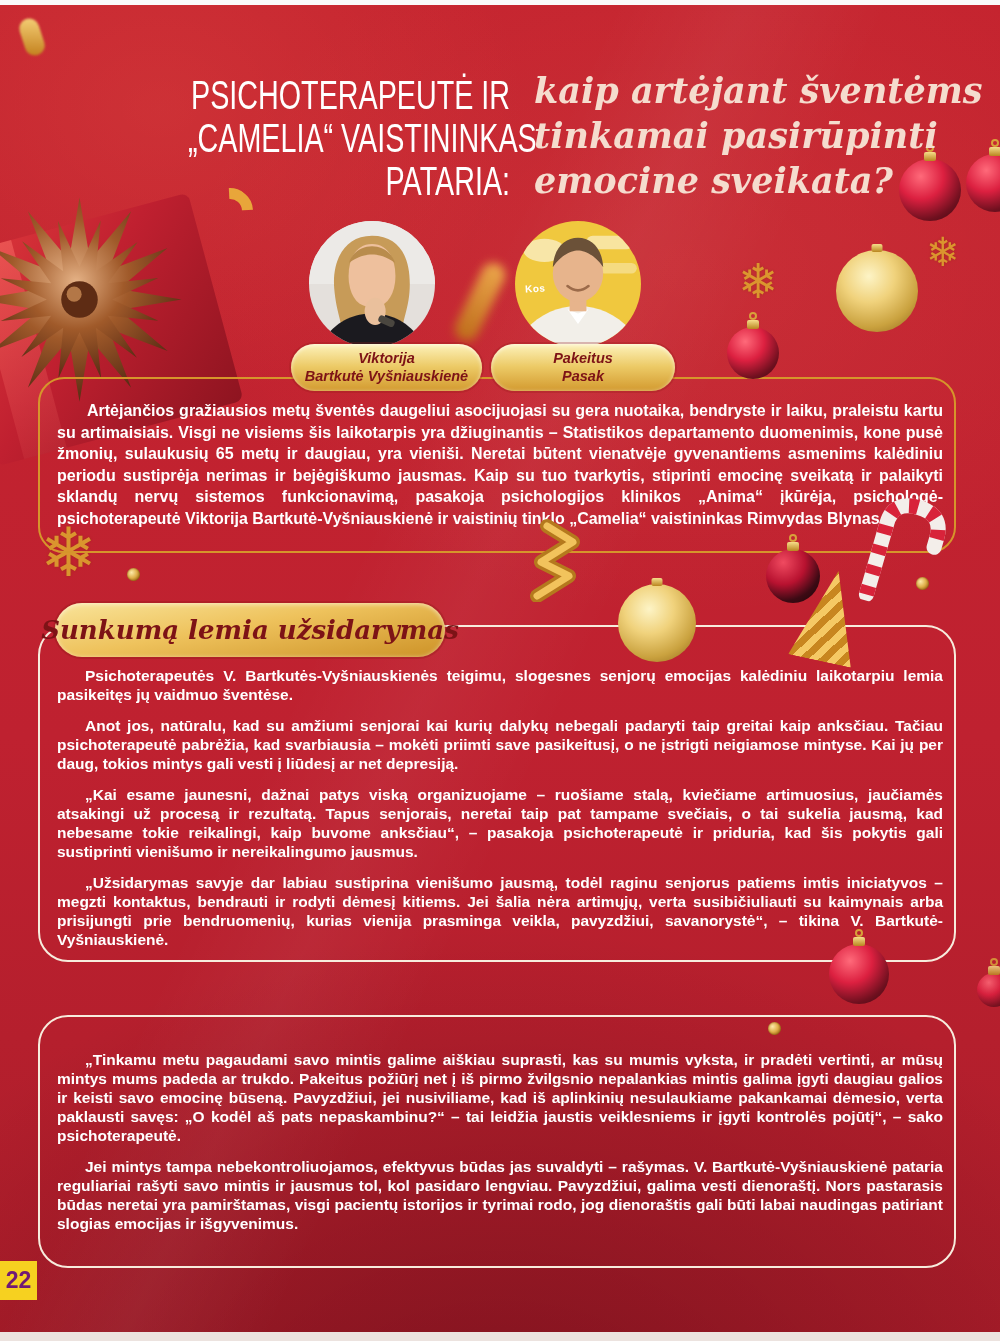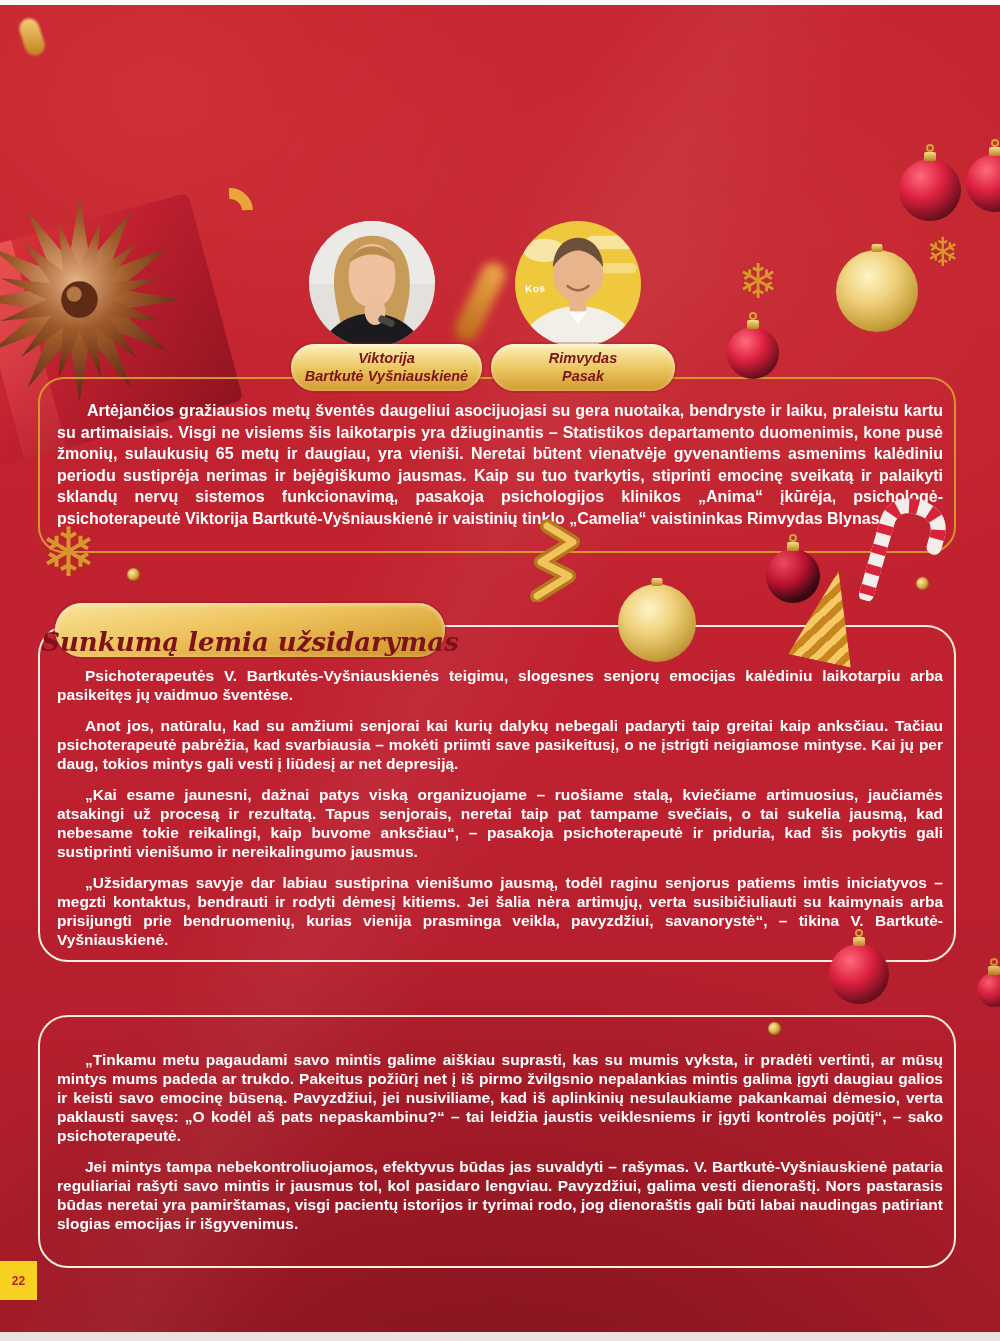--- a/index.html
+++ b/index.html
@@ -39,36 +39,36 @@
     border:2px solid #d6952b;border-radius:26px;z-index:2;box-sizing:border-box;}
   .intro-text{position:absolute;left:57px;top:400px;width:886px;color:#fff;font-weight:700;
     font-size:16px;line-height:21.5px;text-align:justify;text-indent:30px;z-index:4;}
 
   
   .section-box{position:absolute;left:38px;width:918px;border:2px solid #f7ecdd;
     border-radius:30px;z-index:2;box-sizing:border-box;}
   .box-1{top:625px;height:337px;}
   .box-2{top:1015px;height:253px;}
   .section-pill{position:absolute;left:55px;height:54px;border-radius:27px;z-index:5;
-    display:flex;align-items:flex-end;justify-content:center;
+    display:flex;align-items:center;justify-content:center;
     background:linear-gradient(170deg,#f9e49a 0%,#eec25c 45%,#cd9227 100%);
     box-shadow:0 0 0 2px rgba(140,25,20,.3), inset 0 1px 5px rgba(255,255,255,.6);
     color:#7d1316;font-family:"DejaVu Serif",serif;font-style:italic;font-weight:700;font-size:26px;
     white-space:nowrap;}
   .pill-1{top:603px;width:390px;}
   .pill-2{top:992px;width:492px;}
   .section-text{position:absolute;left:57px;width:886px;color:#fff;font-weight:700;
     font-size:15.5px;line-height:19px;text-align:justify;z-index:4;}
   .sec-1{top:666px;}
   .sec-2{top:1050px;}
   .section-text p{margin:0 0 12px 0;text-indent:28px;}
 
   
   .page-number{position:absolute;left:0;top:1261px;width:37px;height:39px;background:#f6d120;
-    color:#b91c1c;font-weight:700;font-size:12px;display:flex;align-items:center;justify-content:center;z-index:9;}
+    color:#701a75;font-weight:700;font-size:23px;display:flex;align-items:center;justify-content:center;z-index:9;}
 
   
   .decor{position:absolute;pointer-events:none;}
   .z1{z-index:1}.z3{z-index:3}.z6{z-index:6}
   .gift-face{left:-35px;top:222px;width:255px;height:215px;transform:rotate(-15deg);
     background:linear-gradient(135deg,#e03a3c 0%,#c02030 45%,#8e1420 100%);border-radius:8px;}
   .gift-face::after{content:"";position:absolute;left:28px;top:0;width:44px;height:100%;
     background:linear-gradient(180deg,rgba(255,120,110,.45),rgba(255,120,110,.1));}
   .bow{left:-28px;top:192px;width:215px;height:215px;}
   .confetti-arc{left:207px;top:188px;width:46px;height:46px;border:11px solid transparent;
@@ -150,20 +150,30 @@
   <div class="decor cone z6"></div>
   <svg class="decor candy z6" viewBox="0 0 110 118">
     <path d="M28,112 L28,38 Q28,14 54,14 Q80,14 80,38 L80,48" fill="none" stroke="#f3eeea" stroke-width="15" stroke-linecap="round"></path>
     <path d="M28,112 L28,38 Q28,14 54,14 Q80,14 80,38 L80,48" fill="none" stroke="#d8233a" stroke-width="15" stroke-linecap="butt" stroke-dasharray="9 12"></path>
   </svg>
   <svg class="decor curl z6" viewBox="0 0 78 90">
     <path d="M12,84 L44,64 L16,50 L48,30 L22,14" fill="none" stroke="#b5791d" stroke-width="14" stroke-linejoin="round" stroke-linecap="round"></path>
     <path d="M12,84 L44,64 L16,50 L48,30 L22,14" fill="none" stroke="#f2c35c" stroke-width="7" stroke-linejoin="round" stroke-linecap="round"></path>
   </svg>
 
+  <div class="title-block">
+    <span class="title-line">PSICHOTERAPEUTĖ IR</span>
+    <span class="title-line">„CAMELIA“ VAISTININKAS</span>
+    <span class="title-line">PATARIA:</span>
+  </div>
+  <div class="headline">
+    <span>kaip artėjant šventėms</span>
+    <span>tinkamai pasirūpinti</span>
+    <span>emocine sveikata?</span>
+  </div>
 
   <div class="photo" style="left:309px;top:221px;">
     <svg viewBox="0 0 120 120">
       <rect width="120" height="120" fill="#e4e0dc"></rect>
       <rect width="120" height="60" fill="#eceae7"></rect>
       <path d="M60,14 C32,14 22,40 24,64 C26,88 32,96 32,112 L88,112 C88,94 96,84 96,60 C96,34 86,14 60,14 Z" fill="#c79b58"></path>
       <path d="M60,22 C44,22 36,38 38,58 C40,74 48,82 60,82 C72,82 80,74 82,58 C84,38 76,22 60,22 Z" fill="#eec09d"></path>
       <path d="M38,40 C42,28 52,24 60,24 C68,24 78,28 82,40 C74,34 66,32 60,32 C54,32 46,34 38,40 Z" fill="#b98c4c"></path>
       <path d="M16,120 L16,110 C28,94 44,88 60,88 C76,88 92,94 104,110 L104,120 Z" fill="#1b1a1f"></path>
       <ellipse cx="63" cy="86" rx="10" ry="13" fill="#eac09c"></ellipse>
@@ -184,33 +194,33 @@
       <path d="M50,62 Q60,70 70,62" fill="none" stroke="#9c6b4a" stroke-width="2.5" stroke-linecap="round"></path>
     </svg>
     <span class="photo-sign">Kos</span>
   </div>
 
   <div class="name-pill" style="left:291px;width:191px;">
     <span>Viktorija</span>
     <span>Bartkutė Vyšniauskienė</span>
   </div>
   <div class="name-pill" style="left:491px;width:184px;">
-    <span>Rimvydas</span>
+    <span>Pakeitus</span>
     <span>Pasak</span>
   </div>
 
   <div class="intro-box"></div>
   <div class="intro-text">Artėjančios gražiausios metų šventės daugeliui asocijuojasi su gera nuotaika, bendryste ir laiku, praleistu kartu su artimaisiais. Visgi ne visiems šis laikotarpis yra džiuginantis – Statistikos departamento duomenimis, kone pusė žmonių, sulaukusių 65 metų ir daugiau, yra vieniši. Neretai būtent vienatvėje gyvenantiems asmenims kalėdiniu periodu sustiprėja nerimas ir bejėgiškumo jausmas. Kaip su tuo tvarkytis, stiprinti emocinę sveikatą ir palaikyti sklandų nervų sistemos funkcionavimą, pasakoja psichologijos klinikos „Anima“ įkūrėja, psichologė-psichoterapeutė Viktorija Bartkutė-Vyšniauskienė ir vaistinių tinklo „Camelia“ vaistininkas Rimvydas Blynas.</div>
 
   <div class="section-box box-1"></div>
   <div class="section-pill pill-1">
     <span>Sunkumą lemia užsidarymas</span>
   </div>
   <div class="section-text sec-1">
-    <p>Psichoterapeutės V. Bartkutės-Vyšniauskienės teigimu, slogesnes senjorų emocijas kalėdiniu laikotarpiu arba pasikeitęs jų vaidmuo šventėse.</p>
+    <p>Psichoterapeutės V. Bartkutės-Vyšniauskienės teigimu, slogesnes senjorų emocijas kalėdiniu laikotarpiu lemia pasikeitęs jų vaidmuo šventėse.</p>
     <p>Anot jos, natūralu, kad su amžiumi senjorai kai kurių dalykų nebegali padaryti taip greitai kaip anksčiau. Tačiau psichoterapeutė pabrėžia, kad svarbiausia – mokėti priimti save pasikeitusį, o ne įstrigti neigiamose mintyse. Kai jų per daug, tokios mintys gali vesti į liūdesį ar net depresiją.</p>
     <p>„Kai esame jaunesni, dažnai patys viską organizuojame – ruošiame stalą, kviečiame artimuosius, jaučiamės atsakingi už procesą ir rezultatą. Tapus senjorais, neretai taip pat tampame svečiais, o tai sukelia jausmą, kad nebesame tokie reikalingi, kaip buvome anksčiau“, – pasakoja psichoterapeutė ir priduria, kad šis pokytis gali sustiprinti vienišumo ir nereikalingumo jausmus.</p>
     <p>„Užsidarymas savyje dar labiau sustiprina vienišumo jausmą, todėl raginu senjorus patiems imtis iniciatyvos – megzti kontaktus, bendrauti ir rodyti dėmesį kitiems. Jei šalia nėra artimųjų, verta susibičiuliauti su kaimynais arba prisijungti prie bendruomenių, kurias vienija prasminga veikla, pavyzdžiui, savanorystė“, – tikina V. Bartkutė-Vyšniauskienė.</p>
   </div>
 
   <div class="section-box box-2"></div>
   <div class="section-text sec-2">
     <p>„Tinkamu metu pagaudami savo mintis galime aiškiau suprasti, kas su mumis vyksta, ir pradėti vertinti, ar mūsų mintys mums padeda ar trukdo. Pakeitus požiūrį net į iš pirmo žvilgsnio nepalankias mintis galima įgyti daugiau galios ir keisti savo emocinę būseną. Pavyzdžiui, jei nusiviliame, kad iš aplinkinių nesulaukiame pakankamai dėmesio, verta paklausti savęs: „O kodėl aš pats nepaskambinu?“ – tai leidžia jaustis veiklesniems ir įgyti kontrolės pojūtį“, – sako psichoterapeutė.</p>
     <p>Jei mintys tampa nebekontroliuojamos, efektyvus būdas jas suvaldyti – rašymas. V. Bartkutė-Vyšniauskienė pataria reguliariai rašyti savo mintis ir jausmus tol, kol pasidaro lengviau. Pavyzdžiui, galima vesti dienoraštį. Nors pastarasis būdas neretai yra pamirštamas, visgi pacientų istorijos ir tyrimai rodo, jog dienoraštis gali būti labai naudingas patiriant slogias emocijas ir išgyvenimus.</p>
   </div>

